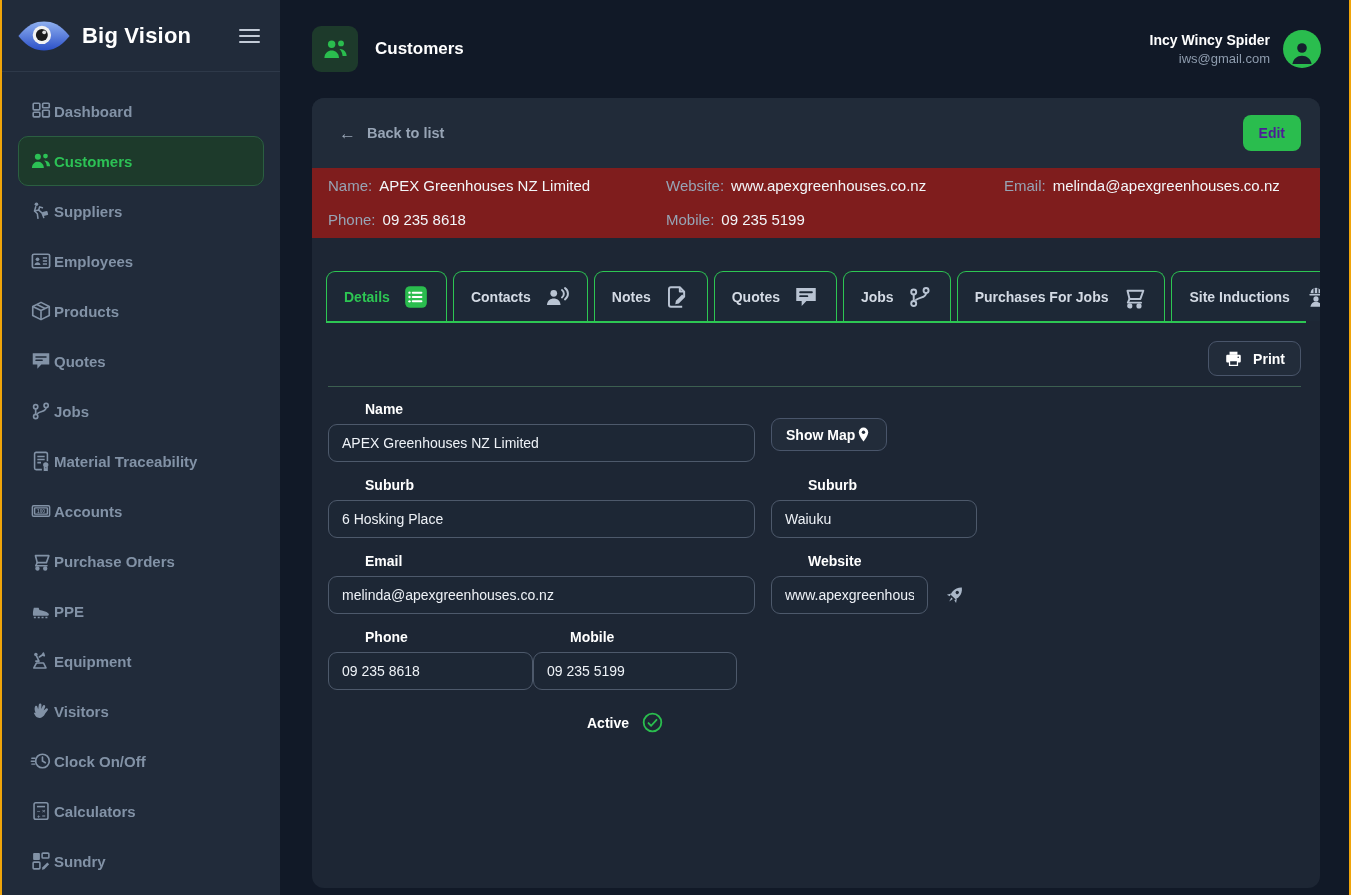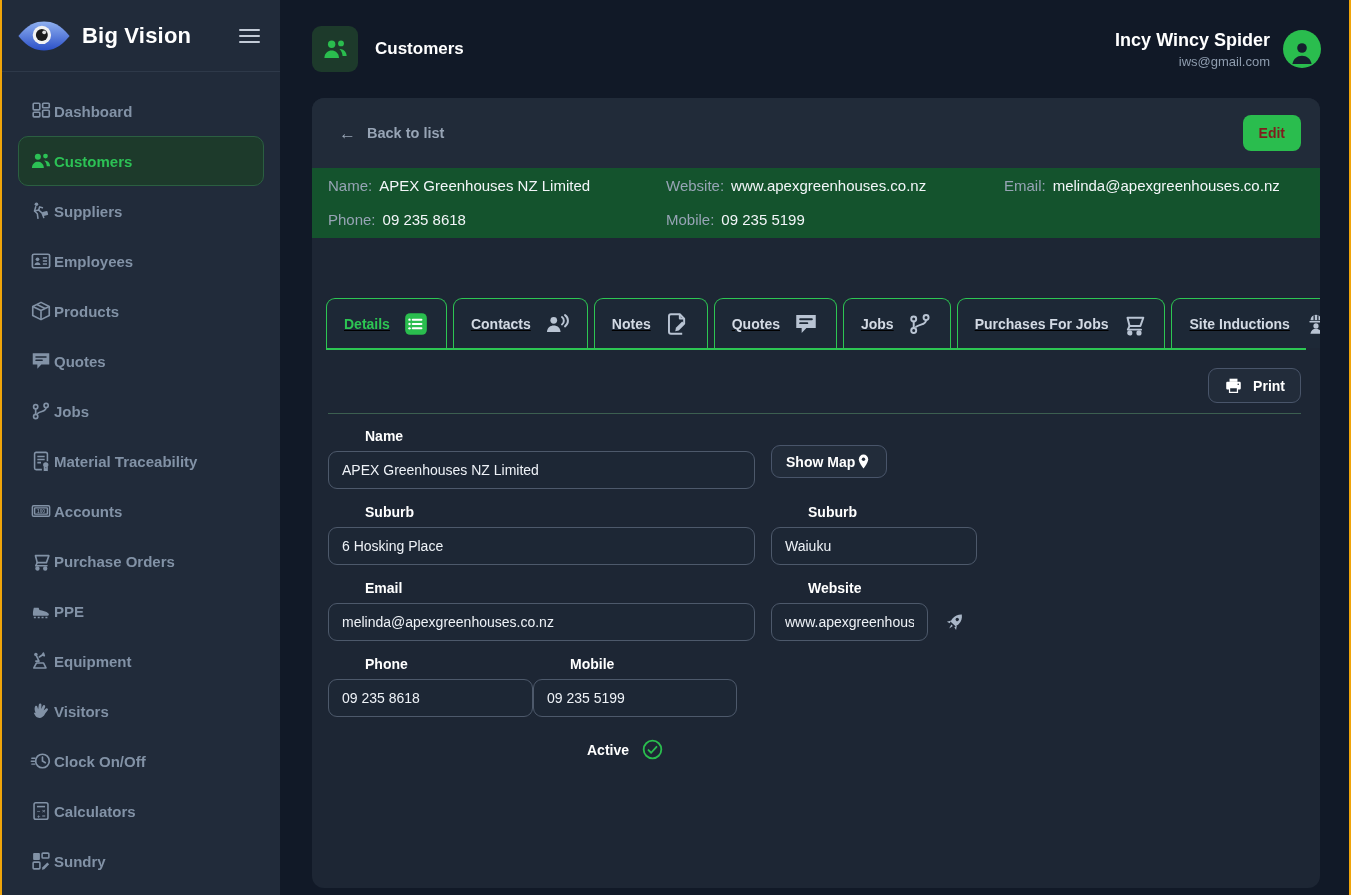--- a/index.html
+++ b/index.html
@@ -27,42 +27,42 @@
   .nav-item.active{background:#1d3a2b;color:#2cc155;border-color:#2b5f41;}
 
   
   .main{flex:1;min-width:0;display:flex;flex-direction:column;}
   .main-header{height:98px;flex:none;display:flex;align-items:center;padding:0 28px 0 32px;}
   .title-ico{width:46px;height:46px;flex:none;border-radius:9px;background:#1d3a2b;color:#2abd4e;
     display:flex;align-items:center;justify-content:center;margin-right:17px;}
   .title-ico svg{width:27px;height:27px;}
   .page-title{color:#fff;font-size:17px;font-weight:700;}
   .user{margin-left:auto;text-align:right;margin-right:13px;}
-  .user-name{color:#fff;font-weight:700;font-size:18px;}
+  .user-name{color:#fff;font-weight:700;font-size:14px;}
   .user-email{color:#8e9cae;font-size:13px;margin-top:3px;}
   .avatar{width:38px;height:38px;border-radius:50%;background:#2abd4e;overflow:hidden;
     display:flex;align-items:flex-end;justify-content:center;cursor:pointer;}
   .avatar svg{width:32px;height:32px;}
 
   
   .card{flex:1;min-height:0;margin:0 29px 7px 32px;background:#1d2634;border-radius:12px;
     display:flex;flex-direction:column;overflow:hidden;}
   .back-row{height:70px;flex:none;background:#212b39;display:flex;align-items:center;padding:0 19px 0 27px;}
   .back-link{display:flex;align-items:center;gap:11px;color:#97a4b5;font-weight:700;font-size:14.5px;cursor:pointer;}
   .back-arrow{font-size:17px;line-height:1;}
-  .edit-btn{margin-left:auto;background:#2abd4e;border:none;border-radius:8px;color:#7f1d1d;
+  .edit-btn{margin-left:auto;background:#2abd4e;border:none;border-radius:8px;color:#4c1d95;
     font-family:inherit;font-weight:700;font-size:14px;padding:10px 16px;cursor:pointer;}
 
-  .info-band{flex:none;background:#14532d;padding:1px 16px;display:grid;
+  .info-band{flex:none;background:#7f1d1d;padding:1px 16px;display:grid;
     grid-template-columns:338px 338px 1fr;}
   .info-cell{line-height:34px;font-size:15px;white-space:nowrap;overflow:hidden;}
   .info-label{color:#97a4b5;margin-right:7px;}
   .info-value{color:#f3f6f9;}
 
-  .tab-strip{flex:none;padding:60px 14px 0;text-decoration:underline;}
+  .tab-strip{flex:none;padding:33px 14px 0;}
   .tabs{display:flex;gap:6px;align-items:flex-end;border-bottom:2px solid #2dc653;}
   .tab{height:50px;display:flex;align-items:center;gap:13px;padding:0 17px;box-sizing:border-box;
     border:1.5px solid #2dc653;border-bottom:none;border-radius:9px 9px 0 0;
     background:#1d2836;color:#d3dae4;font-weight:700;font-size:14px;cursor:pointer;white-space:nowrap;}
   .tab svg{width:26px;height:26px;color:#b9c4d3;flex:none;}
   .tab.active{color:#2dc653;}
 
   .panel{flex:1;min-height:0;padding:18px 19px 0 16px;display:flex;flex-direction:column;}
   .print-row{display:flex;justify-content:flex-end;}
   .print-btn{display:flex;align-items:center;gap:10px;background:#222c3a;border:1px solid #49556a;

